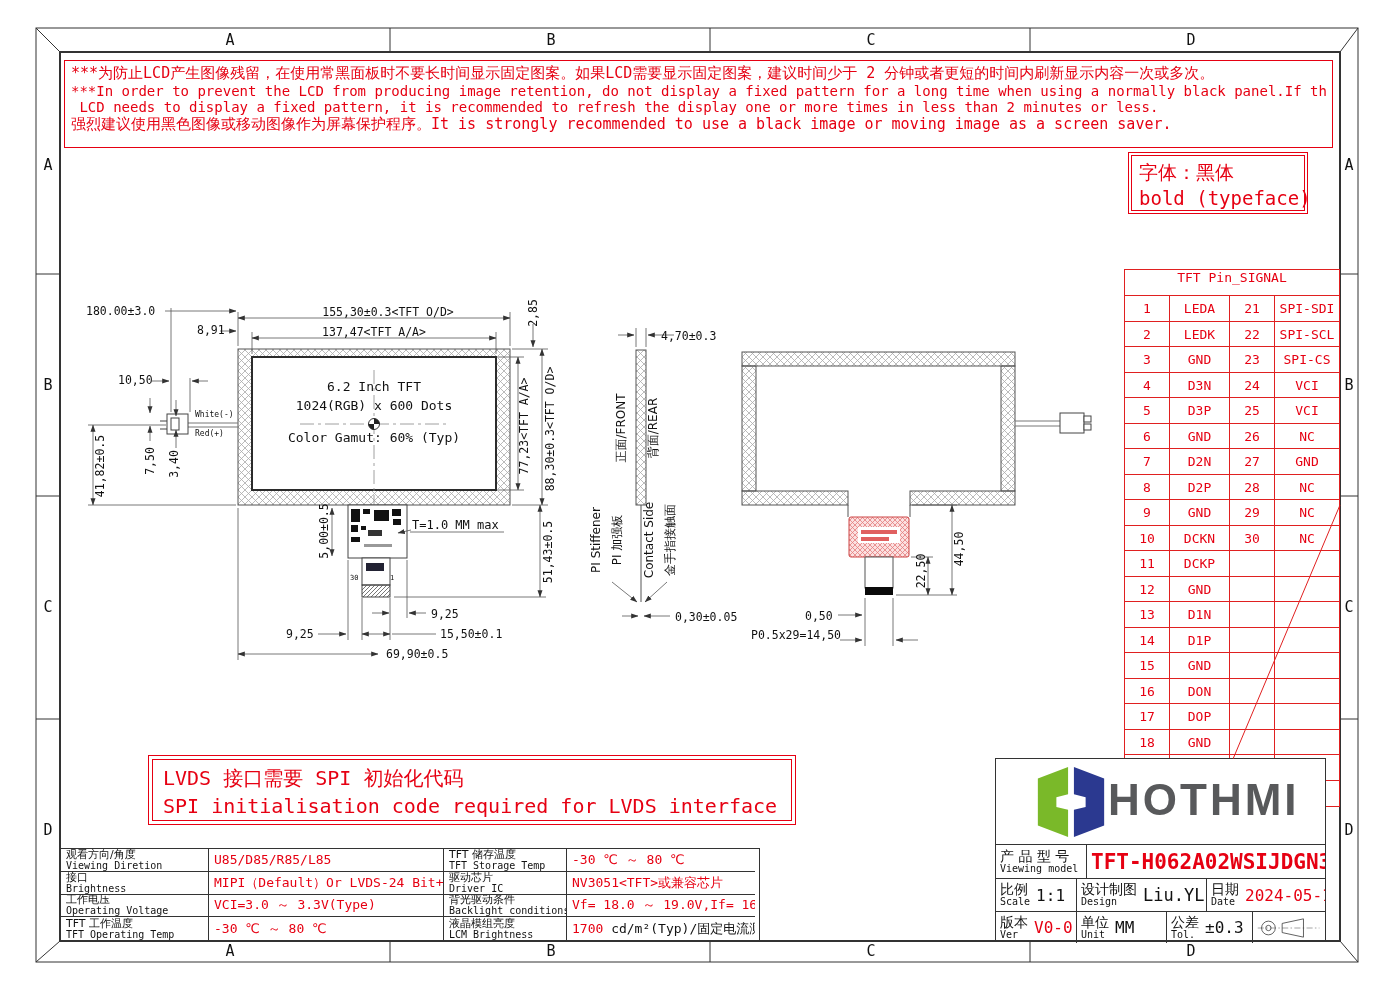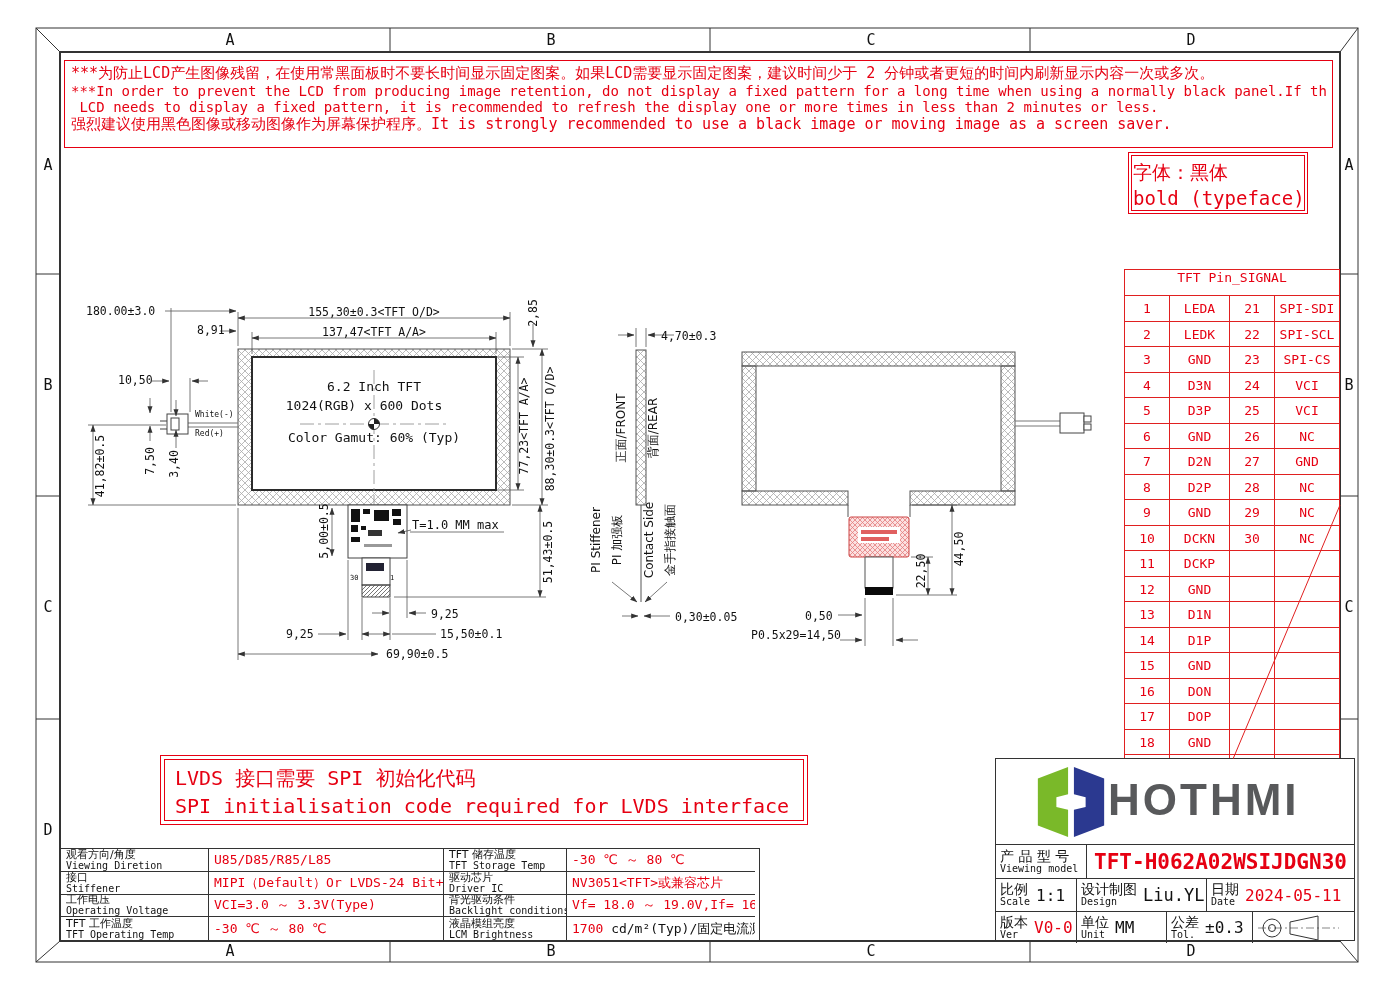--- a/index.html
+++ b/index.html
@@ -10,23 +10,23 @@
         transform:translate(-50%,-50%);}
   
   .warnbox{position:absolute;left:64px;top:60px;width:1269px;height:88px;border:1.5px solid #e60012;
            z-index:3;padding:3px 6px;box-sizing:border-box;}
   .warn-line{white-space:pre;color:#e60012;line-height:21px;overflow:hidden;}
   .warn-cn{font:15px "DejaVu Sans Mono","DejaVu Sans",monospace;}
   .warn-en{font:14px "DejaVu Sans Mono",monospace;letter-spacing:0;}
   .typebox{position:absolute;left:1128px;top:152px;width:180px;height:62px;border:1.5px solid #e60012;
            z-index:3;box-sizing:border-box;}
   .typebox .inner{position:absolute;left:2px;top:2px;right:2px;bottom:2px;border:1px solid #e60012;
-           padding:3px 1px;box-sizing:border-box;}
+           padding:3px 7px;box-sizing:border-box;}
   .typebox .l{color:#e60012;font:19px "DejaVu Sans Mono","DejaVu Sans",monospace;line-height:26px;white-space:nowrap;}
-  .lvdsbox{position:absolute;left:160px;top:755px;width:648px;height:70px;border:1.5px solid #e60012;
+  .lvdsbox{position:absolute;left:148px;top:755px;width:648px;height:70px;border:1.5px solid #e60012;
            z-index:3;box-sizing:border-box;}
   .lvdsbox .inner{position:absolute;left:3px;top:3px;right:3px;bottom:3px;border:1px solid #e60012;
            padding:4px 10px;box-sizing:border-box;}
   .lvdsbox .l{color:#e60012;font:20px "DejaVu Sans Mono","DejaVu Sans",monospace;line-height:28px;white-space:nowrap;}
   
   .pintable{position:absolute;left:1124px;top:225px;width:216px;z-index:3;border:1px solid #e02020;
             box-sizing:border-box;background:transparent;margin-top:44px;}
   .pt-title{height:25px;line-height:25px;text-align:center;color:#e60012;border-bottom:1px solid #e02020;
             font:13px "DejaVu Sans Mono",monospace;}
   .pt-grid{display:grid;grid-template-columns:45px 60px 45px 64px;grid-auto-rows:25.5px;}
@@ -42,21 +42,21 @@
   .sp-cell{border-right:1px solid #333;border-bottom:1px solid #333;padding:1px 5px;overflow:hidden;
            display:flex;flex-direction:column;justify-content:center;box-sizing:border-box;}
   .spectable .sp-cell:nth-child(4n){border-right:none;}
   .spectable .sp-cell:nth-last-child(-n+4){border-bottom:none;}
   .sp-cn{font-size:11px;line-height:11px;color:#111;white-space:nowrap;}
   .sp-en{font:10px "DejaVu Sans Mono",monospace;line-height:11px;color:#111;white-space:nowrap;}
   .sp-value{font:13px "DejaVu Sans Mono","DejaVu Sans",monospace;color:#e60012;white-space:nowrap;
             justify-content:center;}
   .sp-black{color:#111;}
   
-  .tblock{position:absolute;left:995px;top:758px;width:360px;height:183px;z-index:3;border:1.5px solid #333;
+  .tblock{position:absolute;left:995px;top:758px;width:331px;height:183px;z-index:3;border:1.5px solid #333;
           box-sizing:border-box;background:#fff;}
   .tb-logo{position:relative;height:85px;}
   .tb-wordmark{position:absolute;left:112px;top:16px;font-family:"Liberation Sans","DejaVu Sans",sans-serif;
           font-weight:bold;font-size:44px;color:#58595b;letter-spacing:3px;}
   .tb-row{display:grid;border-top:1px solid #333;}
   .tb-cell{border-left:1px solid #333;display:flex;align-items:center;padding:1px 4px;box-sizing:border-box;
            overflow:hidden;}
   .tb-cell:first-child{border-left:none;}
   .tb-lab{display:flex;flex-direction:column;justify-content:center;margin-right:6px;}
   .tb-cn{font-size:14px;line-height:13px;white-space:nowrap;color:#111;}
@@ -381,21 +381,21 @@
       </div>
     <div class="sp-cell sp-value">U85/D85/R85/L85</div>
     <div class="sp-cell">
       <span class="sp-cn">TFT 储存温度</span>
       <span class="sp-en">TFT Storage Temp</span>
       </div>
     <div class="sp-cell sp-value">-30 ℃ ～ 80 ℃</div>
 
     <div class="sp-cell">
       <span class="sp-cn">接口</span>
-      <span class="sp-en">Stiffener</span>
+      <span class="sp-en">Brightness</span>
       </div>
     <div class="sp-cell sp-value">MIPI（Default）Or LVDS-24 Bit+SPI</div>
     <div class="sp-cell">
       <span class="sp-cn">驱动芯片</span>
       <span class="sp-en">Driver IC</span>
       </div>
     <div class="sp-cell sp-value">NV3051&lt;TFT&gt;或兼容芯片</div>
 
     <div class="sp-cell">
       <span class="sp-cn">工作电压</span>
@@ -493,32 +493,32 @@
           <line x1="1" y1="14" x2="82" y2="14" stroke="#555" stroke-width="0.7" stroke-dasharray="8 3 2 3"></line>
           <circle cx="15" cy="14" r="9" fill="none" stroke="#333"></circle>
           <circle cx="15" cy="14" r="3.5" fill="none" stroke="#333"></circle>
           <path d="M33,8 L61,2 L61,26 L33,20 Z" fill="none" stroke="#333"></path>
         </svg>
       </div>
     </div>
   </div>
 
   <span class="dim" style="left:86px;top:304px">180.00±3.0</span>
-  <span class="cdim" style="left:374px;top:305px">155,30±0.3&lt;TFT O/D&gt;</span>
+  <span class="cdim" style="left:388px;top:305px">155,30±0.3&lt;TFT O/D&gt;</span>
   <span class="dim" style="left:197px;top:323px">8,91</span>
   <span class="cdim" style="left:374px;top:325px">137,47&lt;TFT A/A&gt;</span>
   <span class="vdim" style="left:533px;top:313px">2,85</span>
   <span class="dim" style="left:118px;top:373px">10,50</span>
   <span class="dim tiny" style="left:195px;top:410px">White(-)</span>
   <span class="dim tiny" style="left:195px;top:429px">Red(+)</span>
   <span class="vdim" style="left:100px;top:466px">41,82±0.5</span>
   <span class="vdim" style="left:150px;top:461px">7,50</span>
   <span class="vdim" style="left:174px;top:464px">3,40</span>
   <span class="cdim ptxt" style="left:374px;top:379px">6.2 Inch TFT</span>
-  <span class="cdim ptxt" style="left:364px;top:398px">1024(RGB) x 600 Dots</span>
+  <span class="cdim ptxt" style="left:374px;top:398px">1024(RGB) x 600 Dots</span>
   <span class="cdim ptxt" style="left:374px;top:430px">Color Gamut: 60% (Typ)</span>
   <span class="vdim" style="left:524px;top:426px">77,23&lt;TFT A/A&gt;</span>
   <span class="vdim" style="left:550px;top:429px">88,30±0.3&lt;TFT O/D&gt;</span>
   <span class="vdim" style="left:324px;top:531px">5,00±0.5</span>
   <span class="dim" style="left:412px;top:518px;font-size:12px">T=1.0 MM max</span>
   <span class="vdim" style="left:548px;top:552px">51,43±0.5</span>
   <span class="dim" style="left:431px;top:607px">9,25</span>
   <span class="dim" style="left:286px;top:627px">9,25</span>
   <span class="dim" style="left:440px;top:627px">15,50±0.1</span>
   <span class="dim" style="left:386px;top:647px">69,90±0.5</span>

